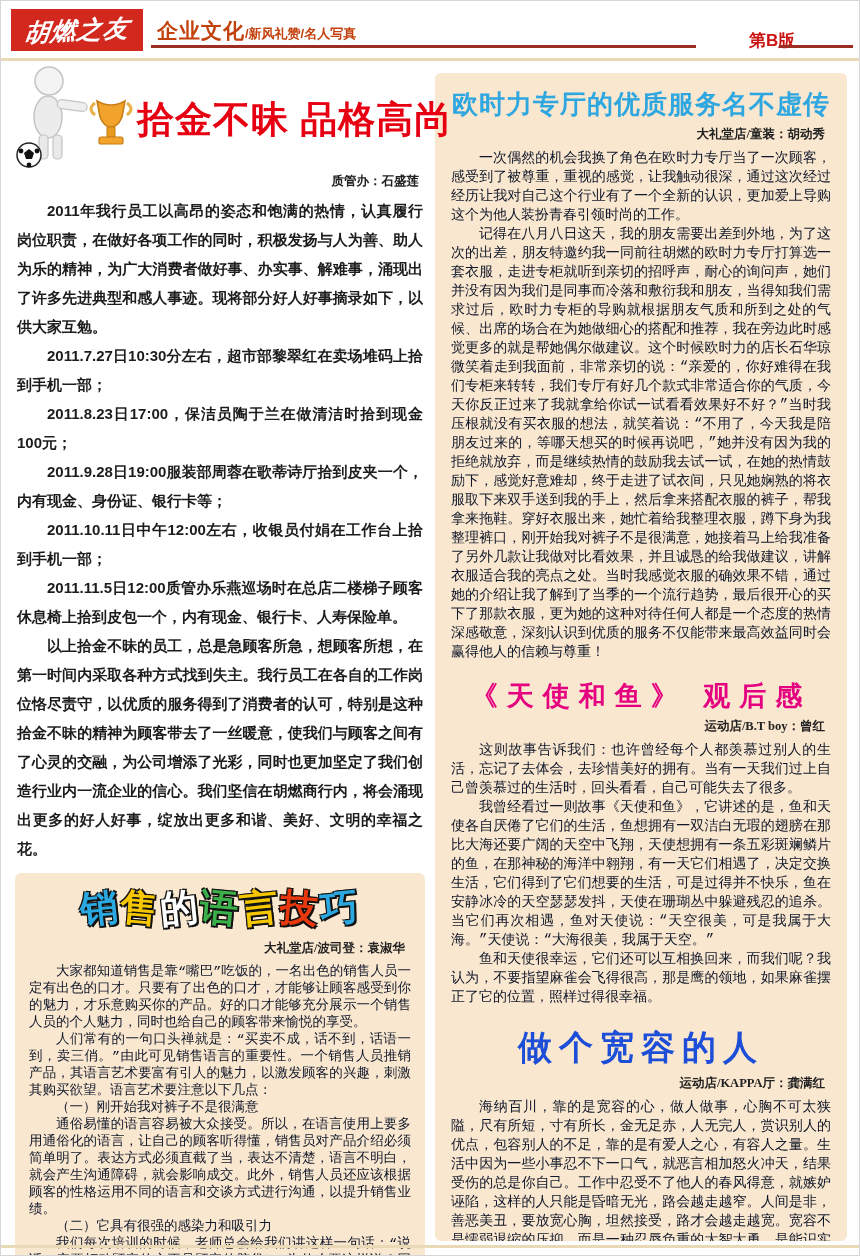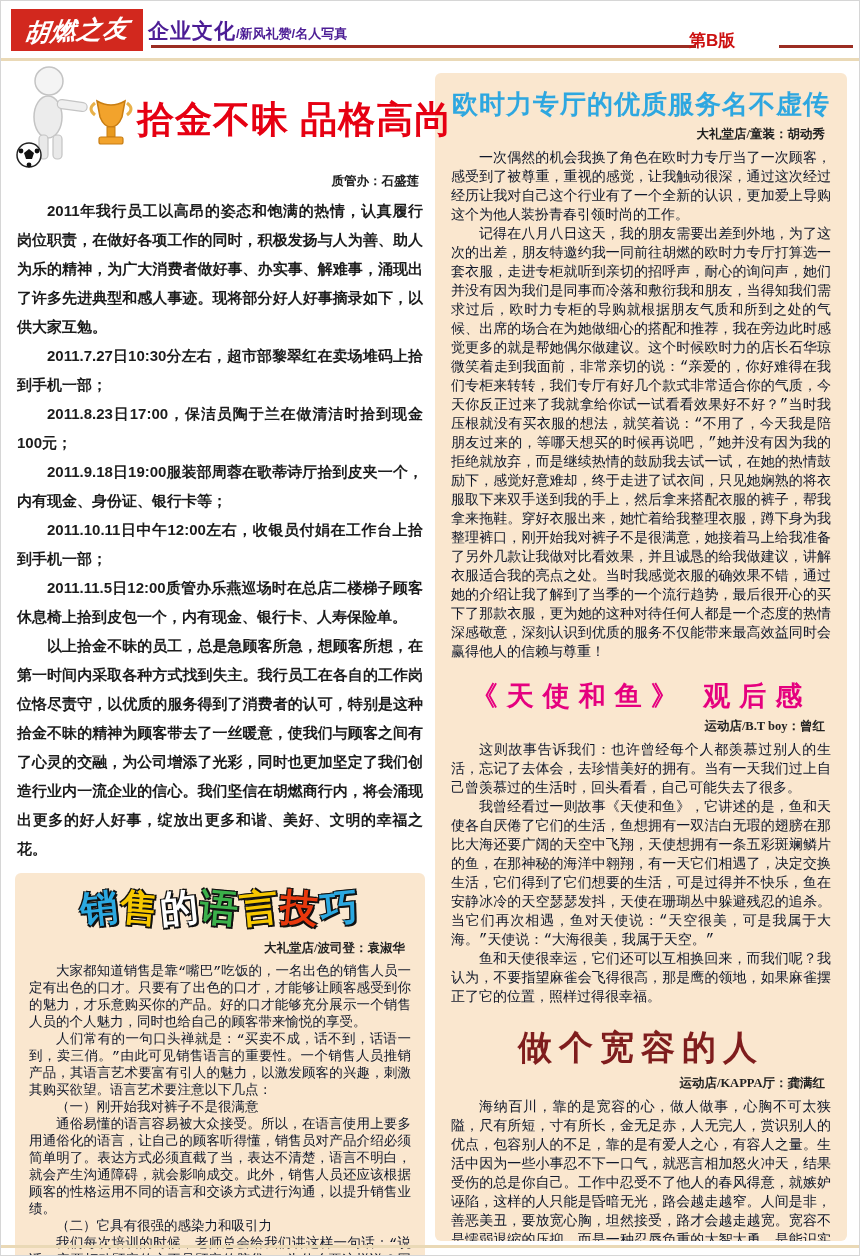--- a/index.html
+++ b/index.html
@@ -11,25 +11,25 @@
   }
   
   .masthead {
     position:absolute; left:10px; top:8px; width:132px; height:42px;
     background:#d2281e; color:#fff; display:flex; align-items:center; justify-content:center;
   }
   .masthead-text {
     font-family:"DejaVu Serif", serif; font-style:italic; font-weight:bold;
     font-size:25px; transform:skewX(-10deg) rotate(-3deg); letter-spacing:1px; white-space:nowrap;
   }
-  .nav { position:absolute; left:147px; top:16px; white-space:nowrap; color:#4c1d95; }
+  .nav { position:absolute; left:156px; top:16px; white-space:nowrap; color:#c2410c; }
   .nav-primary { font-size:21px; font-weight:bold; letter-spacing:1px; }
   .nav-rest { font-size:13px; font-weight:bold; }
   .rule-left  { position:absolute; left:150px; top:44px; width:545px; height:3px; background:#9b2d22; }
-  .edition    { position:absolute; left:688px; top:28px; color:#cc1111; font-size:17px; font-weight:bold; }
+  .edition    { position:absolute; left:748px; top:28px; color:#cc1111; font-size:17px; font-weight:bold; }
   .rule-right { position:absolute; left:778px; top:44px; width:74px; height:3px; background:#9b2d22; }
   .tan-top    { position:absolute; left:0; right:0; top:57px; height:3px; background:#ead9b6; }
   .tan-bottom { position:absolute; left:0; right:0; bottom:7px; height:3px; background:#ead9b6; }
 
   
   .columns { position:absolute; top:64px; left:14px; width:832px; display:flex; gap:10px; }
   .col-left  { width:410px; }
   .col-right {
     width:412px; background:#fae7cf; border-radius:6px;
     margin-top:8px; padding:10px 16px 14px; height:1168px; overflow:hidden;
@@ -67,21 +67,21 @@
   .kai p {
     font-family:Liberation Mono, monospace; color:#0f172a;
     text-align:justify; text-indent:2em; margin:0;
   }
   .a2-body p { font-size:13.5px; line-height:17px; }
   .col-right .kai p { font-size:14px; line-height:19px; }
 
   
   .a3-title { color:#2ea7e0; text-align:center; font-size:26px; font-weight:bold; letter-spacing:1px; margin:4px 0 2px; white-space:nowrap; }
   .a4-title { color:#e5007f; text-align:center; font-size:27px; font-weight:bold; letter-spacing:9px; margin:16px 0 2px; white-space:nowrap; }
-  .a5-title { color:#7f1d1d; text-align:center; font-size:34px; font-weight:bold; letter-spacing:7px; margin:18px 0 2px; white-space:nowrap; }
+  .a5-title { color:#1d4ed8; text-align:center; font-size:34px; font-weight:bold; letter-spacing:7px; margin:18px 0 2px; white-space:nowrap; }
 </style>
 </head>
 <body>
 
 <div class="page">
 
   <div class="masthead">
     <span class="masthead-text">胡燃之友</span>
   </div>
   <div class="nav">
@@ -118,21 +118,21 @@
             <rect x="92" y="62" width="8" height="10" fill="#e89a1f" stroke="#c87d12"></rect>
             <rect x="84" y="72" width="24" height="7" rx="2" fill="#f2a32c" stroke="#c87d12" stroke-width="1.2"></rect>
           </svg>
           <h1 class="a1-title">拾金不昧 品格高尚</h1>
         </div>
         <div class="byline">质管办：石盛莲</div>
         <div class="a1-body">
           <p>2011年我行员工以高昂的姿态和饱满的热情，认真履行岗位职责，在做好各项工作的同时，积极发扬与人为善、助人为乐的精神，为广大消费者做好事、办实事、解难事，涌现出了许多先进典型和感人事迹。现将部分好人好事摘录如下，以供大家互勉。</p>
           <p>2011.7.27日10:30分左右，超市部黎翠红在卖场堆码上拾到手机一部；</p>
           <p>2011.8.23日17:00，保洁员陶于兰在做清洁时拾到现金100元；</p>
-          <p>2011.9.18日19:00服装部周蓉在歌蒂诗厅拾到皮夹一个，内有现金、身份证、银行卡等；</p>
+          <p>2011.9.28日19:00服装部周蓉在歌蒂诗厅拾到皮夹一个，内有现金、身份证、银行卡等；</p>
           <p>2011.10.11日中午12:00左右，收银员付娟在工作台上拾到手机一部；</p>
           <p>2011.11.5日12:00质管办乐燕巡场时在总店二楼梯子顾客休息椅上拾到皮包一个，内有现金、银行卡、人寿保险单。</p>
           <p>以上拾金不昧的员工，总是急顾客所急，想顾客所想，在第一时间内采取各种方式找到失主。我行员工在各自的工作岗位恪尽责守，以优质的服务得到了消费者的认可，特别是这种拾金不昧的精神为顾客带去了一丝暖意，使我们与顾客之间有了心灵的交融，为公司增添了光彩，同时也更加坚定了我们创造行业内一流企业的信心。我们坚信在胡燃商行内，将会涌现出更多的好人好事，绽放出更多和谐、美好、文明的幸福之花。</p>
         </div>
       </article>
 
       <article class="a2-panel">
         <h2 class="ctitle"><span class="ctitle-char tilt-a" style="color: rgb(43, 168, 224);">销</span><span class="ctitle-char tilt-b" style="color: rgb(246, 199, 0);">售</span><span class="ctitle-char tilt-a" style="color: rgb(255, 255, 255);">的</span><span class="ctitle-char tilt-b" style="color: rgb(59, 176, 74);">语</span><span class="ctitle-char tilt-a" style="color: rgb(246, 199, 0);">言</span><span class="ctitle-char tilt-b" style="color: rgb(232, 56, 13);">技</span><span class="ctitle-char tilt-a" style="color: rgb(43, 168, 224);">巧</span></h2>
         <div class="byline">大礼堂店/波司登：袁淑华</div>
         <div class="kai a2-body">

